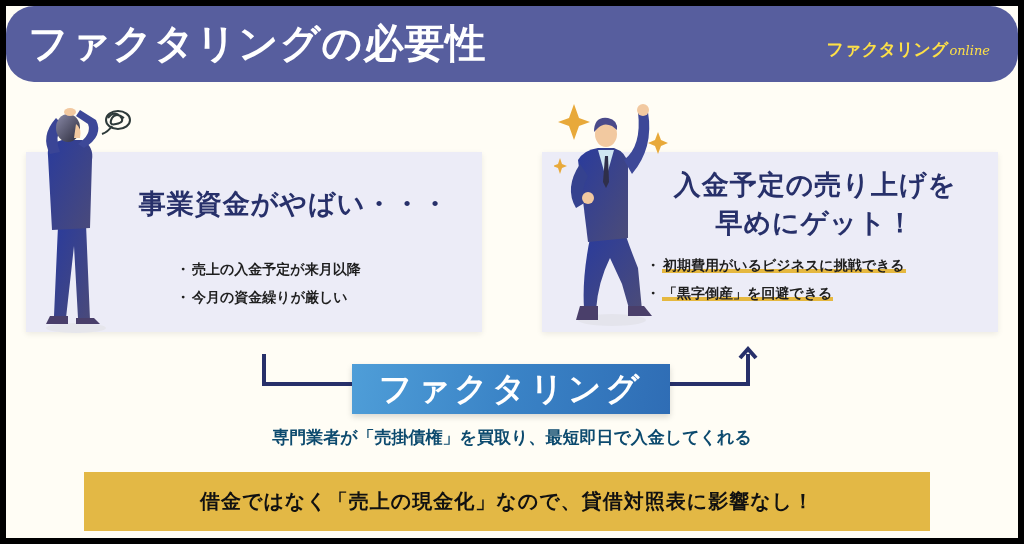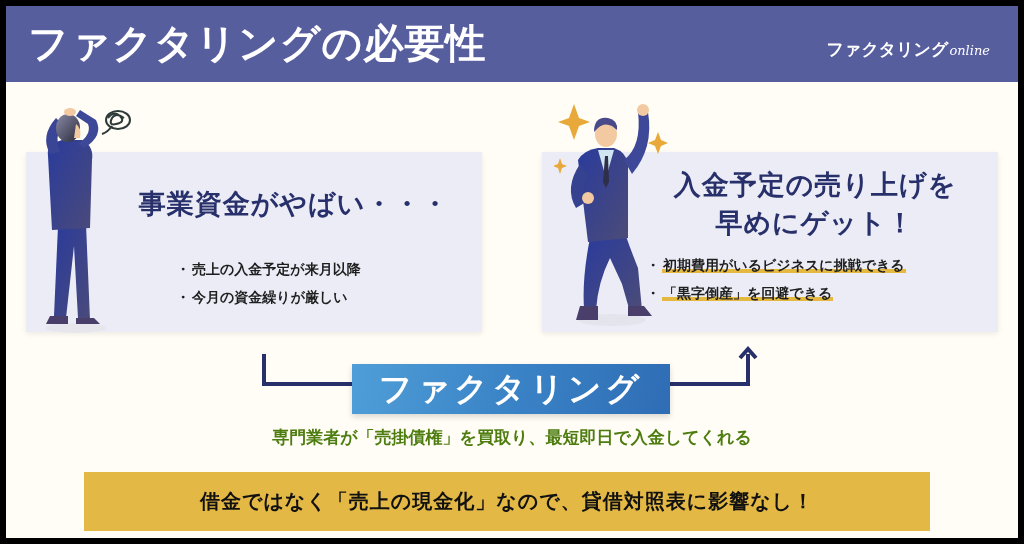--- a/index.html
+++ b/index.html
@@ -6,28 +6,29 @@
   html, body { width: 1024px; height: 544px; overflow: hidden; background: #000; }
   body { font-family: "DejaVu Sans", "Liberation Sans", sans-serif; position: relative; }
 
   .frame {
     position: absolute; left: 6px; top: 6px; width: 1012px; height: 532px;
     background: #fffdf5; overflow: hidden;
   }
   .header {
     position: absolute; left: 0; top: 0; width: 1012px; height: 76px;
     background: #575e9e;
+    border-radius: 28px;
   }
   .header-title {
     position: absolute; left: 22px; top: 12px;
     color: #ffffff; font-weight: bold; font-size: 40px; letter-spacing: 1px;
     line-height: 50px;
   }
   .brand {
-    position: absolute; right: 28px; top: 32px; color: #ffffff; font-weight: bold;
+    position: absolute; right: 28px; top: 32px; color: #fde047; font-weight: bold;
     font-size: 17px; line-height: 22px; white-space: nowrap;
   }
   .brand-sub {
     font-family: "DejaVu Serif", serif; font-style: italic; font-weight: normal;
     font-size: 13px; margin-left: 1px;
   }
 
   .card {
     position: absolute; background: #ececf7;
     box-shadow: 0 2px 6px rgba(0,0,0,0.08);
@@ -66,21 +67,21 @@
     position: absolute; left: 346px; top: 358px; width: 318px; height: 50px;
     background: linear-gradient(100deg, #4f9ed8 0%, #3a83c6 50%, #2f6db5 100%);
     box-shadow: 0 3px 6px rgba(0,0,0,0.15);
     display: flex; align-items: center; justify-content: center;
   }
   .factoring-label {
     color: #ffffff; font-weight: bold; font-size: 33px; letter-spacing: 4px;
   }
   .caption {
     position: absolute; left: 0; width: 1012px; top: 420px; text-align: center;
-    color: #4d7c0f; font-weight: bold; font-size: 17px; line-height: 22px;
+    color: #0c4a6e; font-weight: bold; font-size: 17px; line-height: 22px;
   }
   .bottom-band {
     position: absolute; left: 78px; top: 466px; width: 846px; height: 59px;
     background: #e3b845;
     display: flex; align-items: center; justify-content: center;
   }
   .bottom-text {
     color: #111; font-weight: bold; font-size: 20px; letter-spacing: 1px;
   }
 </style>

